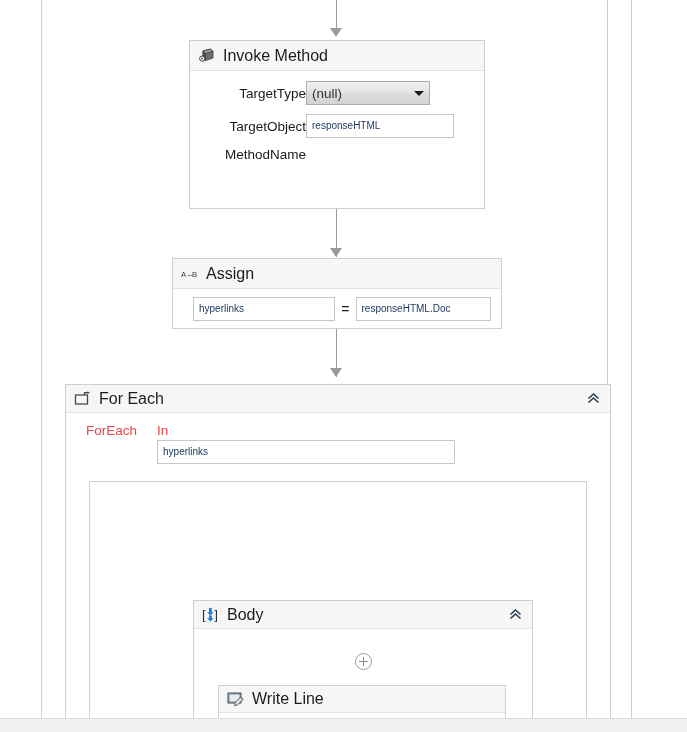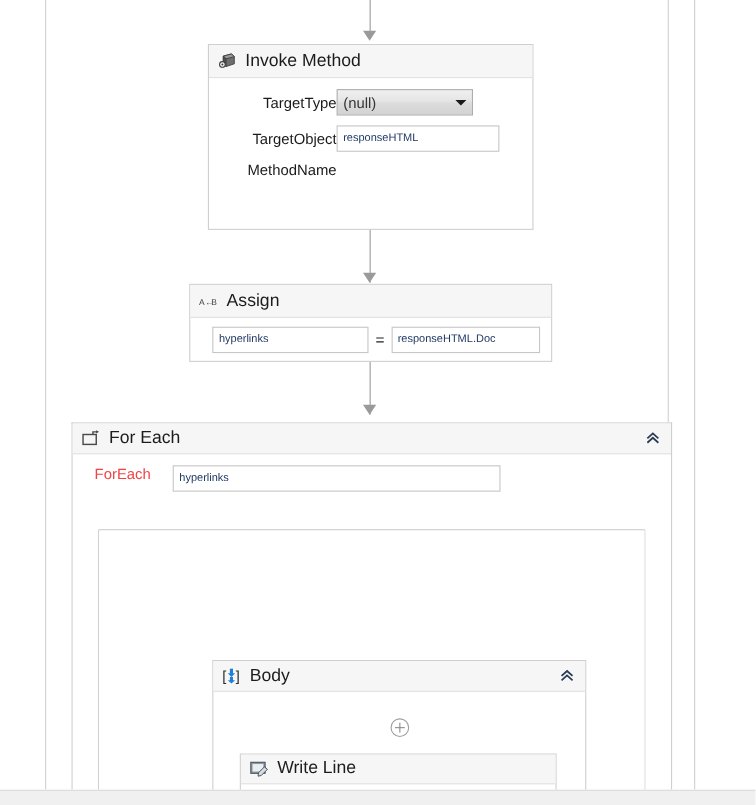--- a/index.html
+++ b/index.html
@@ -304,20 +304,21 @@
           <path d="M2.5 11.5 L7.5 7 L12.5 11.5" fill="none" stroke="#2b3a55" stroke-width="1.6"></path>
         </svg>
       </span>
     </div>
 
     <div id="foreach-fields">
       <div class="labeled-field">
         <span class="cap">ForEach</span>
       </div>
       <div class="labeled-field" style="margin-left:20px;">
+        <span class="cap">In</span>
         <div class="textbox" style="width:298px;">hyperlinks</div>
       </div>
     </div>
 
     <div id="foreach-inner">
 
       <div class="activity" id="body-activity">
         <div class="activity-header">
           <span class="icon">
             <svg width="18" height="17" viewBox="0 0 18 17">

